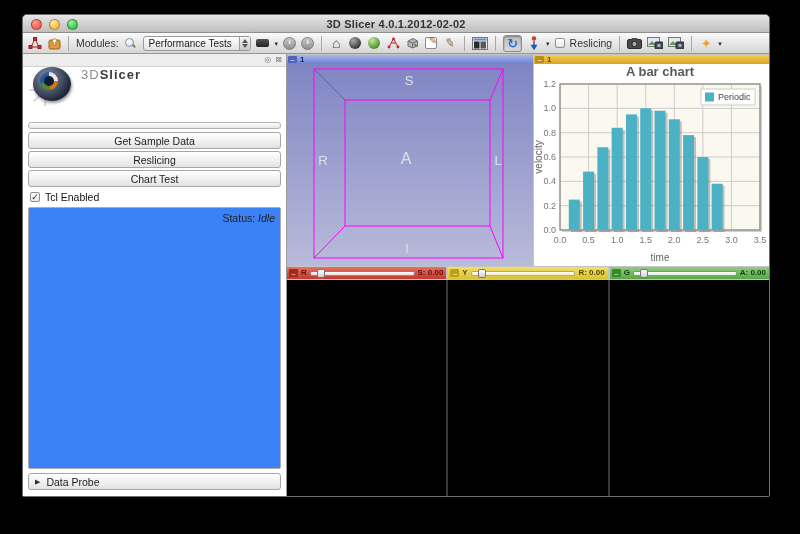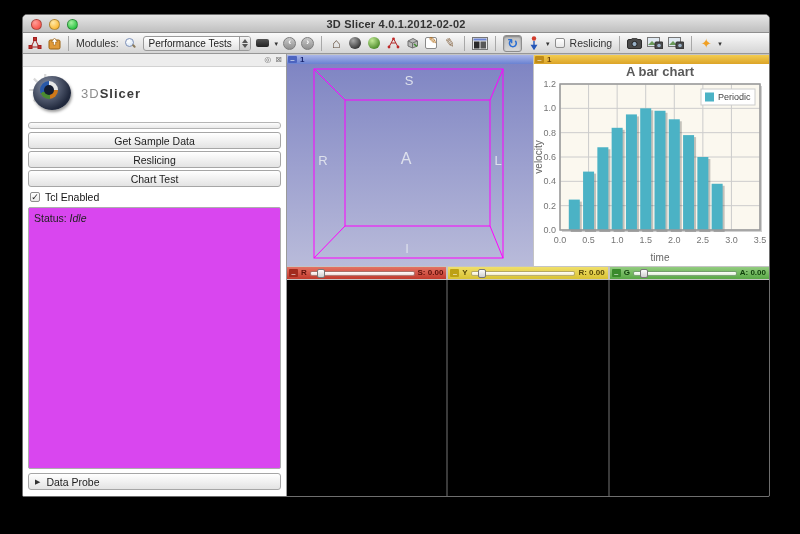--- a/index.html
+++ b/index.html
@@ -44,39 +44,39 @@
     display:inline-flex;align-items:center;justify-content:center;font-size:9px;color:#222;line-height:1;}
   .editor-ic{width:12px;height:12px;border:1px solid #8a8a8a;background:#fff;border-radius:2px;position:relative;}
   .editor-ic span{position:absolute;right:-1px;top:-3px;font-size:10px;color:#b06a14;}
   .star{color:#f0a024;font-size:13px;line-height:1;}
   
   .main{flex:1;display:flex;min-height:0;}
   .left-panel{width:264px;flex:0 0 264px;background:#fff;border-right:1px solid #9a9a9a;display:flex;flex-direction:column;min-height:0;}
   .panel-header{height:13px;flex:0 0 13px;background:#ededed;border-bottom:1px solid #d2d2d2;display:flex;align-items:center;
     justify-content:flex-end;gap:4px;padding:0 4px;}
   .phicon{font-size:8px;color:#777;line-height:1;}
-  .logo-row{height:52px;flex:0 0 52px;display:flex;align-items:center;padding-left:10px;gap:10px;position:relative;}
+  .logo-row{height:52px;flex:0 0 52px;display:flex;padding-left:10px;gap:10px;position:relative;}
   .logo-star{position:absolute;left:4px;top:2px;font-size:44px;color:#d9d9d9;line-height:1;}
   .logo-orb{width:38px;height:34px;border-radius:50%;background:radial-gradient(circle at 38% 32%,#8a93a8,#20283c 70%);
     position:relative;z-index:1;box-shadow:1px 2px 3px rgba(0,0,0,.4);}
   .logo-orb::before{content:"";position:absolute;left:7px;top:5px;width:18px;height:18px;border-radius:50%;
     background:conic-gradient(#e8e8e8 0 90deg,#d07818 90deg 170deg,#4a8a30 170deg 250deg,#2858a8 250deg 360deg);}
   .logo-orb::after{content:"";position:absolute;left:11px;top:9px;width:10px;height:10px;border-radius:50%;background:#141c30;}
   .logo-text{font-size:13px;letter-spacing:1px;z-index:1;}
   .logo-text .l3d{color:#8d8d8d;}
   .logo-text .lsl{color:#3c3c3c;font-weight:bold;}
   .cbtn{margin:2px 5px 0 5px;height:17px;border:1px solid #a6a6a6;border-radius:3px;background:linear-gradient(#fff,#e3e3e3);
     display:flex;align-items:center;font-size:10.5px;color:#1c1c1c;flex:0 0 17px;}
   .cbtn.left{padding-left:6px;gap:6px;}
   .cbtn.center{justify-content:center;}
   .cbtn .arr{font-size:7px;color:#333;}
   .thinbar{margin:3px 5px 1px 5px;height:7px;flex:0 0 7px;border:1px solid #b4b4b4;border-radius:3px;background:linear-gradient(#fdfdfd,#e8e8e8);}
   .tcl-row{display:flex;align-items:center;gap:5px;padding:4px 0 3px 7px;font-size:10.5px;color:#111;}
-  .status-box{flex:1;margin:1px 5px 4px 5px;border:1px solid #adadad;border-radius:2px;background:#d946ef;
-    padding:4px 5px;font-size:10.5px;color:#222;min-height:0;}
+  .status-box{flex:1;margin:1px 5px 4px 5px;border:1px solid #adadad;border-radius:2px;background:#3b82f6;
+    padding:4px 5px;font-size:10.5px;color:#222;min-height:0;text-align:right;}
   .data-probe{margin:0 5px 6px 5px;}
   
   .viewport-area{flex:1;background:#c4c4c4;display:flex;flex-direction:column;min-width:0;}
   .top-row{height:212px;flex:0 0 212px;display:flex;gap:1px;padding-top:1px;}
   .view3d{width:246px;flex:0 0 246px;display:flex;flex-direction:column;}
   .chartview{flex:1;display:flex;flex-direction:column;min-width:0;}
   .view-titlebar{height:9px;flex:0 0 9px;display:flex;align-items:center;gap:3px;padding:0 1px;}
   .view-titlebar.blue{background:linear-gradient(#aab6e8,#6a82d2);}
   .view-titlebar.yellow{background:linear-gradient(#f2cc50,#dpa428);background:linear-gradient(#f2cc50,#dca428);}
   .vtab{width:9px;height:7px;border-radius:1px;display:flex;align-items:center;justify-content:center;color:#fff;font-size:7px;line-height:1;}

